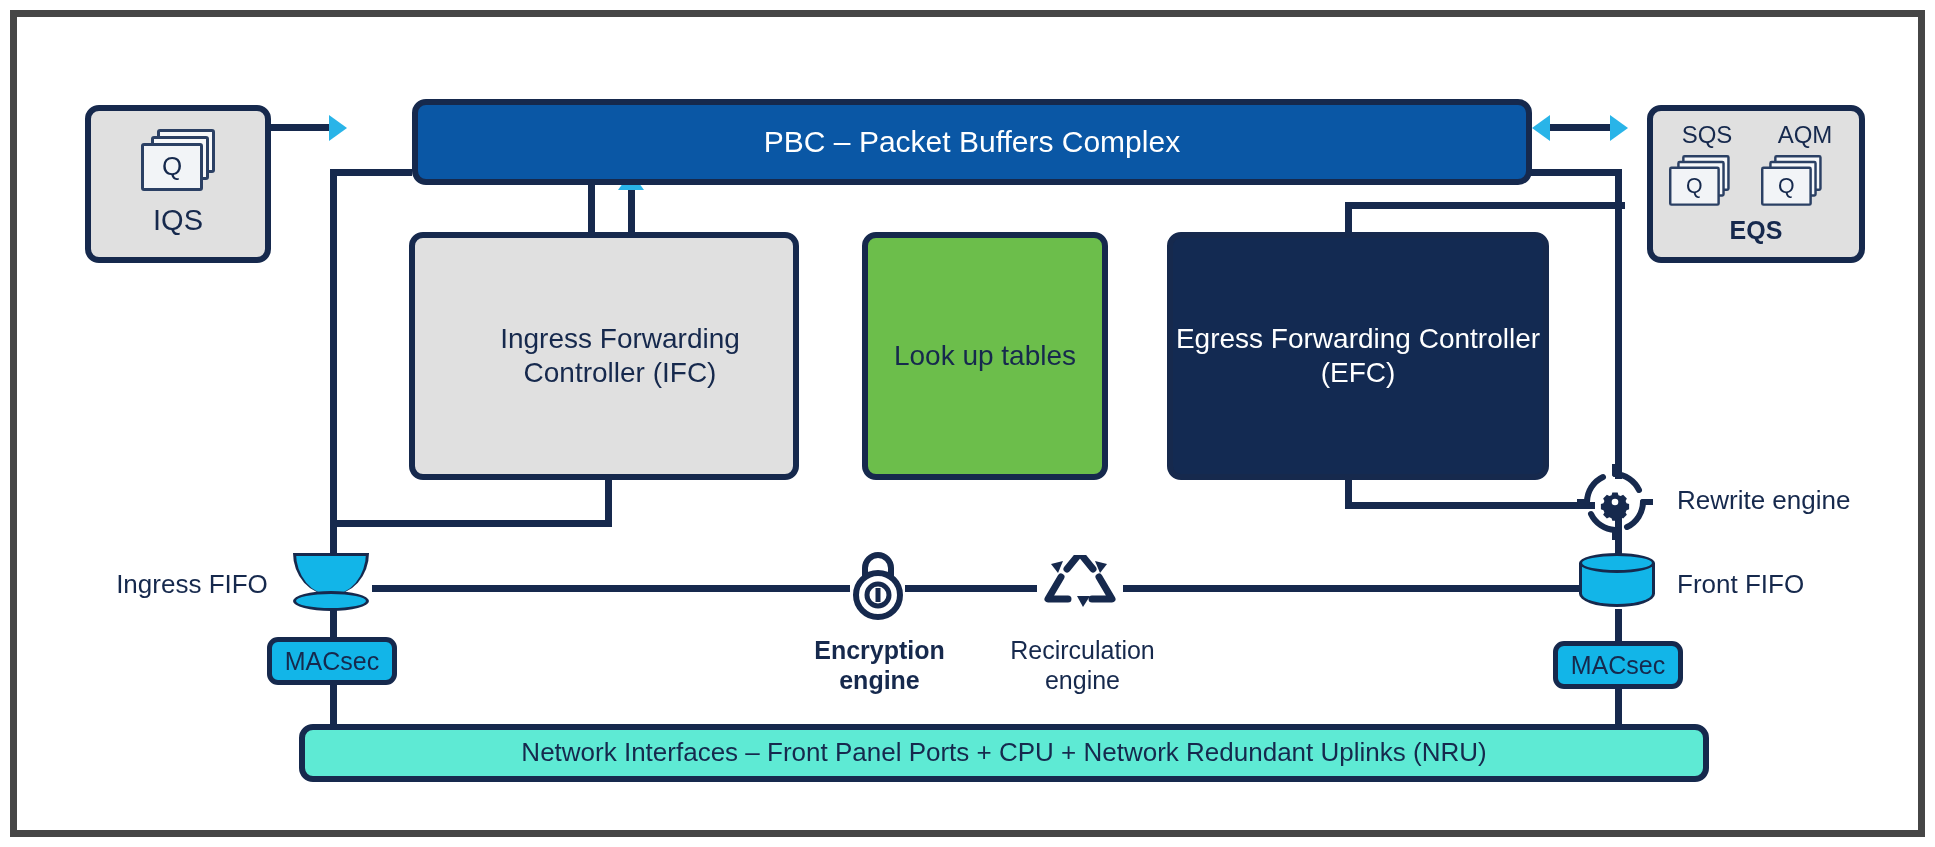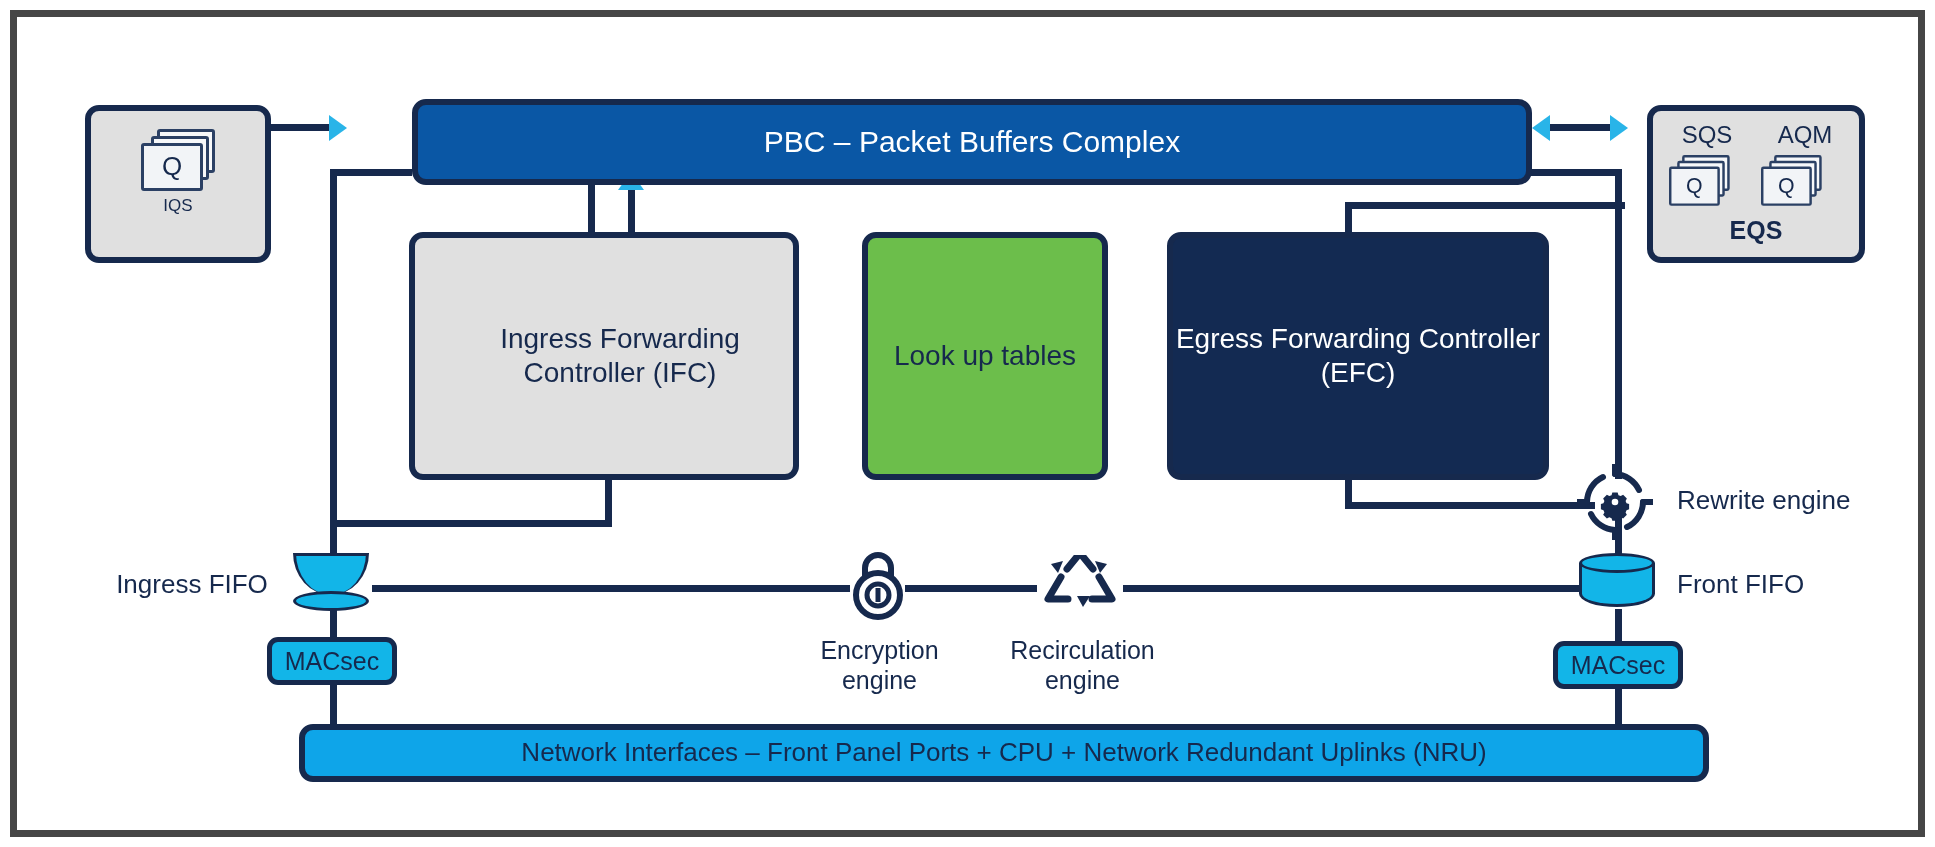--- a/index.html
+++ b/index.html
@@ -30,21 +30,21 @@
     align-items: center;
     justify-content: center;
     text-align: center;
     line-height: 1.22;
     color: #16294d;
   }
   .box.gray   { background: #e0e0e0; }
   .box.blue   { background: #0a57a5; border-color: #16294d; color: #ffffff; }
   .box.green  { background: #6cbe4b; }
   .box.navy   { background: #132a52; color: #ffffff; }
-  .box.orange { background: #0ea5e9; }
+  .box.orange { background: #5eead4; }
   .box.cyan   { background: #12b5e8; border-width: 5px; border-radius: 11px; }
 
   
   .ln { position: absolute; background: #16294d; }
   .ln.h { height: 7px; }
   .ln.v { width: 7px; }
 
   .arrow { position: absolute; width: 0; height: 0; }
   .arrow.left  { border-top: 13px solid transparent; border-bottom: 13px solid transparent; border-right: 18px solid #29b4e8; }
   .arrow.right { border-top: 13px solid transparent; border-bottom: 13px solid transparent; border-left: 18px solid #29b4e8; }
@@ -138,21 +138,21 @@
   <div class="ln v" style="left:1598px; top:592px; height:38px;"></div>
   <div class="ln v" style="left:1598px; top:650px; height:62px;"></div>
 
   <div class="box gray" style="left:68px; top:88px; width:186px; height:158px;">
     <div style="position:relative; width:100%; height:100%;">
       <div class="qstack" style="left:50px; top:18px;">
         <div class="qcard c1"></div>
         <div class="qcard c2"></div>
         <div class="qcard c3">Q</div>
       </div>
-      <div class="label" style="left:0; top:85px; width:100%; font-size:17px;">IQS</div>
+      <div class="label" style="left:0; top:92px; width:100%; font-size:29px;">IQS</div>
     </div>
   </div>
 
   <div class="box blue" style="left:395px; top:82px; width:1120px; height:86px;">
     <span style="font-size:30px;">PBC – Packet Buffers Complex</span>
   </div>
 
   <div class="box gray" style="left:1630px; top:88px; width:218px; height:158px;">
     <div style="position:relative; width:100%; height:100%;">
       <div class="label" style="left:12px; top:10px; width:84px; font-size:24px;">SQS</div>
@@ -229,21 +229,21 @@
   </div>
 
   <div class="icon" style="left:833px; top:530px; width:56px; height:76px;">
     <svg width="56" height="76" viewBox="0 0 56 76">
       <path d="M15 32 V21 a13 13 0 0 1 26 0 V32" fill="none" stroke="#16294d" stroke-width="6"></path>
       <circle cx="28" cy="48" r="22" fill="#ffffff" stroke="#16294d" stroke-width="6"></circle>
       <circle cx="28" cy="48" r="11" fill="none" stroke="#16294d" stroke-width="5"></circle>
       <rect x="25.5" y="41" width="5" height="14" fill="#16294d"></rect>
     </svg>
   </div>
-  <div class="label" style="left:760px; top:618px; width:205px; font-size:25px; font-weight:400;">Encryption
+  <div class="label" style="left:760px; top:618px; width:205px; font-size:25px; font-weight:700;">Encryption
 engine</div>
 
   <div class="icon" style="left:1020px; top:538px; width:86px; height:66px;">
     <svg width="86" height="66" viewBox="0 0 86 66">
       <g fill="none" stroke="#16294d" stroke-width="7" stroke-linecap="round" stroke-linejoin="round">
         <path d="M30 14 L43 -2 L56 14"></path>
         <path d="M62 22 L75 44 L55 44"></path>
         <path d="M24 22 L11 44 L31 44"></path>
       </g>
       <g fill="#16294d">

